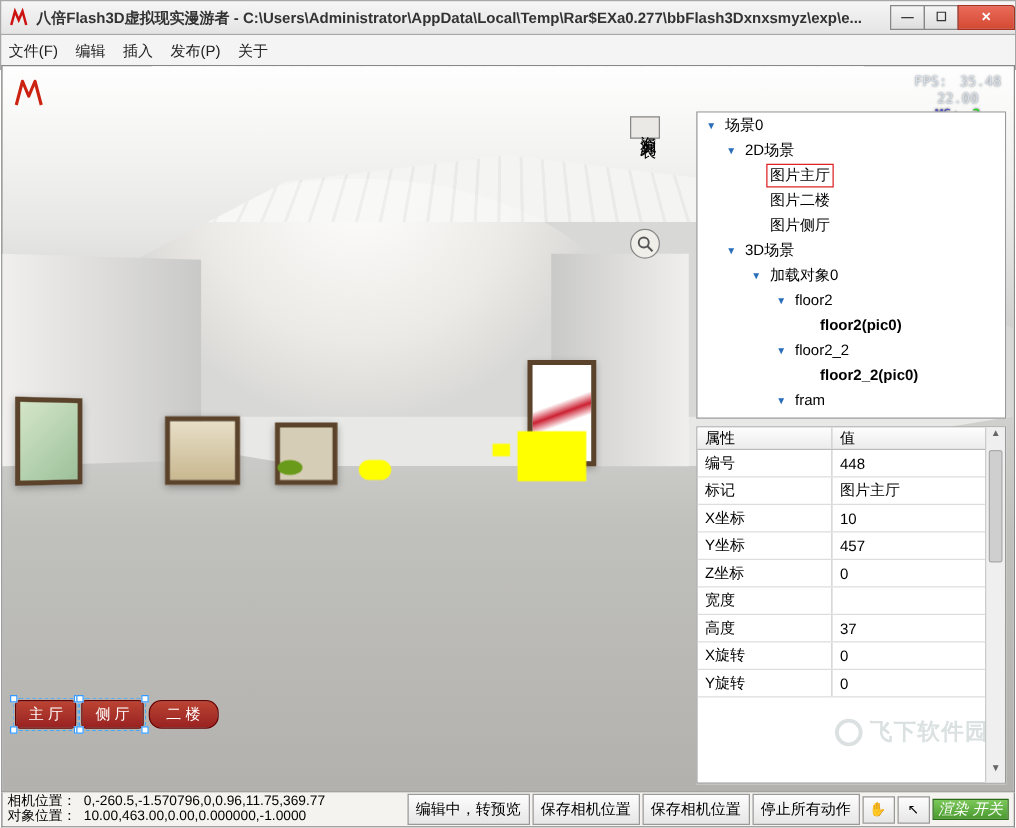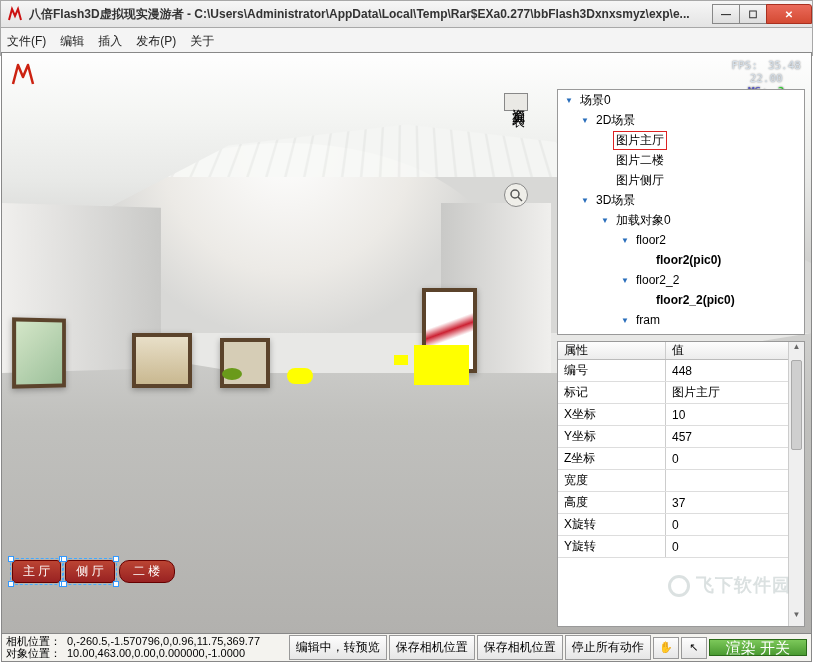--- a/index.html
+++ b/index.html
@@ -103,21 +103,21 @@
 .nav-btn-wrap.sel .h-tl{top:-4px;left:-4px}.nav-btn-wrap.sel .h-tr{top:-4px;right:-4px}.nav-btn-wrap.sel .h-bl{bottom:-4px;left:-4px}.nav-btn-wrap.sel .h-br{bottom:-4px;right:-4px}
 .nav-btn-wrap:not(.sel) .handle{display:none}
 
 
 .statusbar { position:absolute; left:1px; right:1px; bottom:0; height:28px; border:1px solid #888; border-top:none; background:#f4f3ef; display:flex; align-items:flex-start; padding:1px 4px; font-size:11px; }
 .statusbar .pos-block { display:flex; flex-direction:column; line-height:12px; margin-right:auto; }
 .statusbar .pos-row { display:flex; gap:6px; }
 .statusbar .btns { display:flex; gap:2px; align-items:center; }
 .sb-btn { border:1px solid #999; background:linear-gradient(#fdfdfd,#e6e6e6); padding:3px 6px; cursor:pointer; font-size:12px; }
 .sb-icon { width:26px; height:22px; border:1px solid #999; background:linear-gradient(#fdfdfd,#e6e6e6); display:flex; align-items:center; justify-content:center; cursor:pointer; }
-.render-btn { background:linear-gradient(#7cc85a,#4a9a30); color:#fff; border:1px solid #2a6a18; padding:2px 16px; font-size:15px; line-height:11px; cursor:pointer; }
+.render-btn { background:linear-gradient(#7cc85a,#4a9a30); color:#fff; border:1px solid #2a6a18; padding:2px 4px; font-size:12px; line-height:11px; cursor:pointer;font-style:italic; }
 
 
 .watermark { position:absolute; right:20px; bottom:36px; font-size:18px; color:#9aa; opacity:.35; font-weight:bold; letter-spacing:1px; pointer-events:none; }
 .watermark .ring{display:inline-block;width:22px;height:22px;border:3px solid #9aa;border-radius:50%;vertical-align:middle;margin-right:6px}
 </style>
 </head>
 <body>
 
 <div class="titlebar">
   <span class="app-icon">

